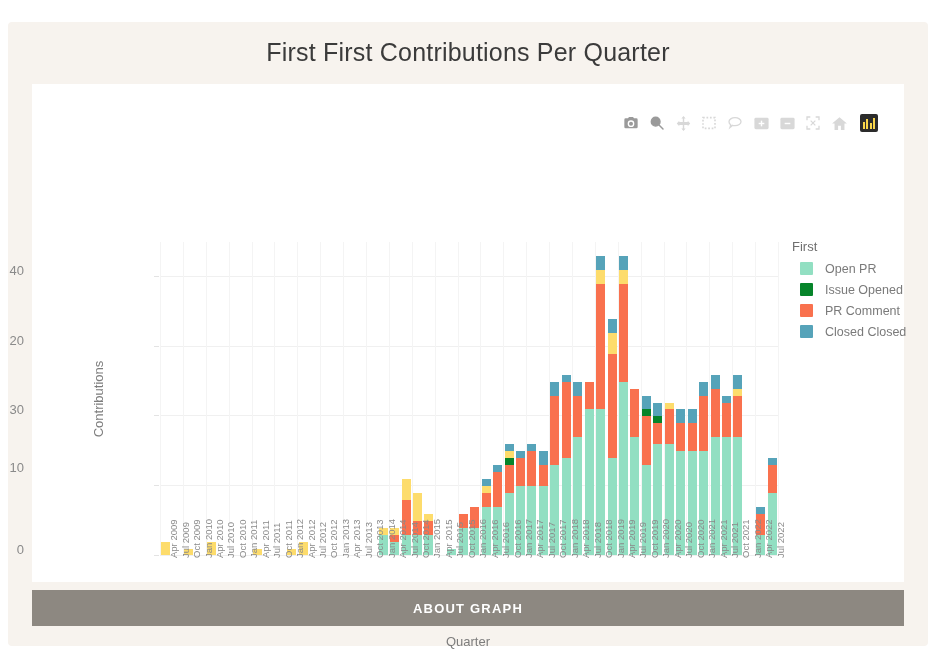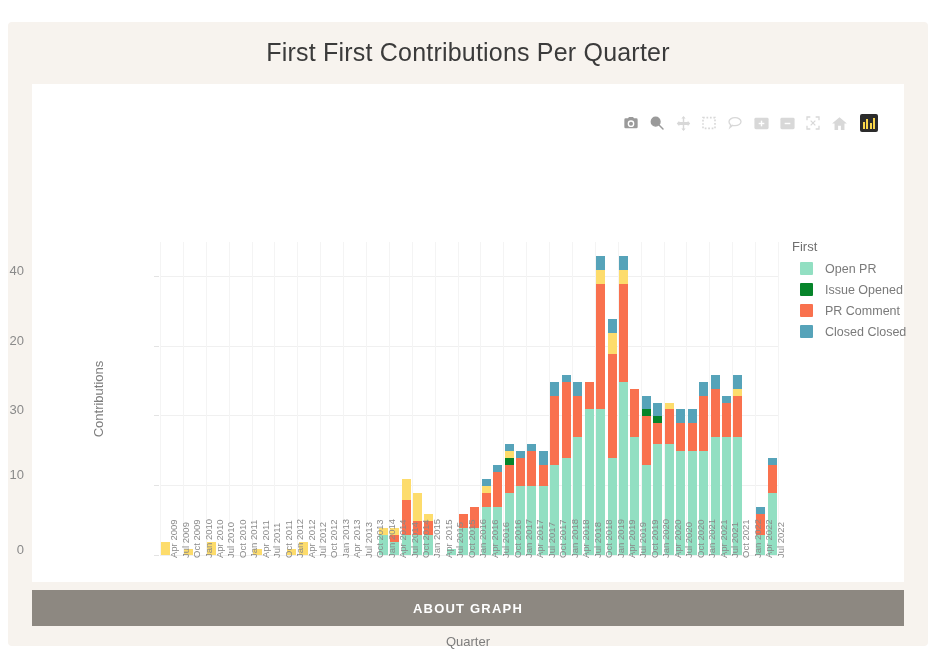--- a/index.html
+++ b/index.html
@@ -169,21 +169,21 @@
             <div class="gridline-v" style="left: 503.556px;"></div>
             <div class="gridline-v" style="left: 526.444px;"></div>
             <div class="gridline-v" style="left: 549.333px;"></div>
             <div class="gridline-v" style="left: 572.222px;"></div>
             <div class="gridline-v" style="left: 595.111px;"></div>
             <div class="gridline-v" style="left: 618px;"></div>
           </div>
         <div id="yticks">
             <div class="ytick" style="bottom: -8px;">0</div>
             <div class="ytick-mark" style="left: -6px; bottom: 0px;"></div>
-            <div class="ytick" style="bottom: 67px;">10</div>
+            <div class="ytick" style="bottom: 74px;">10</div>
             <div class="ytick-mark" style="left: -6px; bottom: 69.7778px;"></div>
             <div class="ytick" style="bottom: 131.556px;">30</div>
             <div class="ytick-mark" style="left: -6px; bottom: 139.556px;"></div>
             <div class="ytick" style="bottom: 201.333px;">20</div>
             <div class="ytick-mark" style="left: -6px; bottom: 209.333px;"></div>
             <div class="ytick" style="bottom: 271.111px;">40</div>
             <div class="ytick-mark" style="left: -6px; bottom: 279.111px;"></div>
           </div>
         <div class="bars" id="bars">
             <div class="bar" title="Apr 2009: 2" style="left: 1.25889px; width: 8.92667px; height: 13.9556px;">

